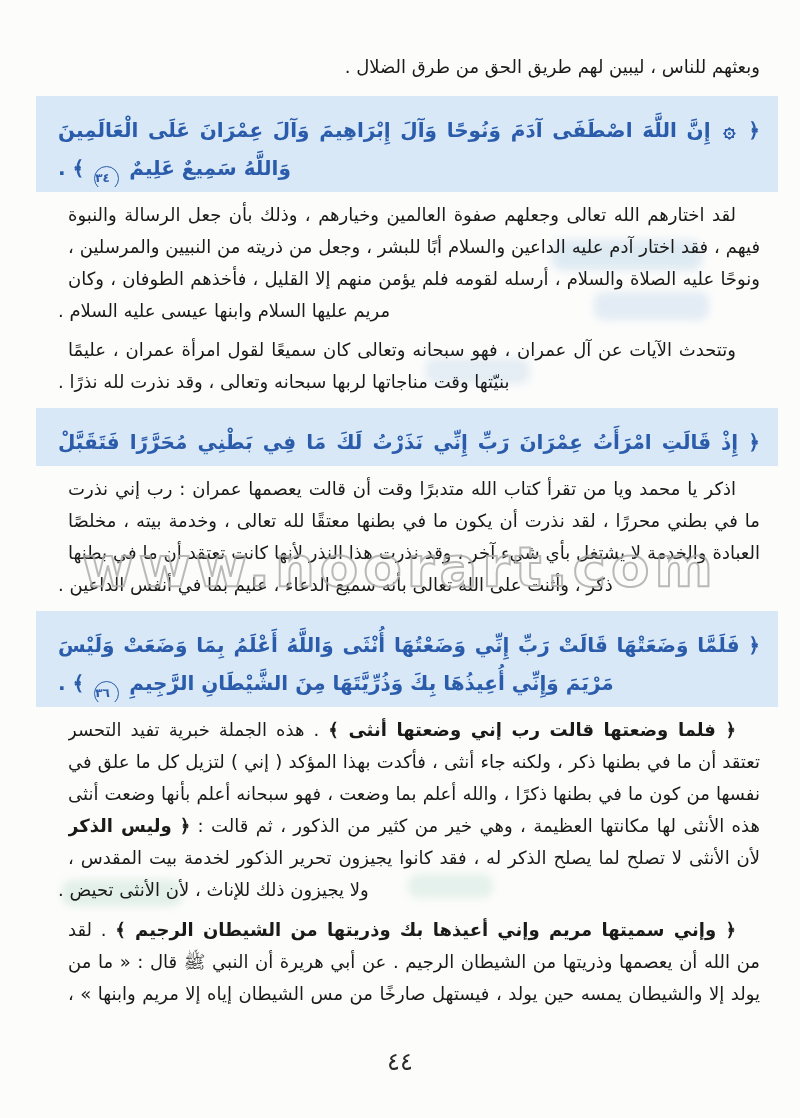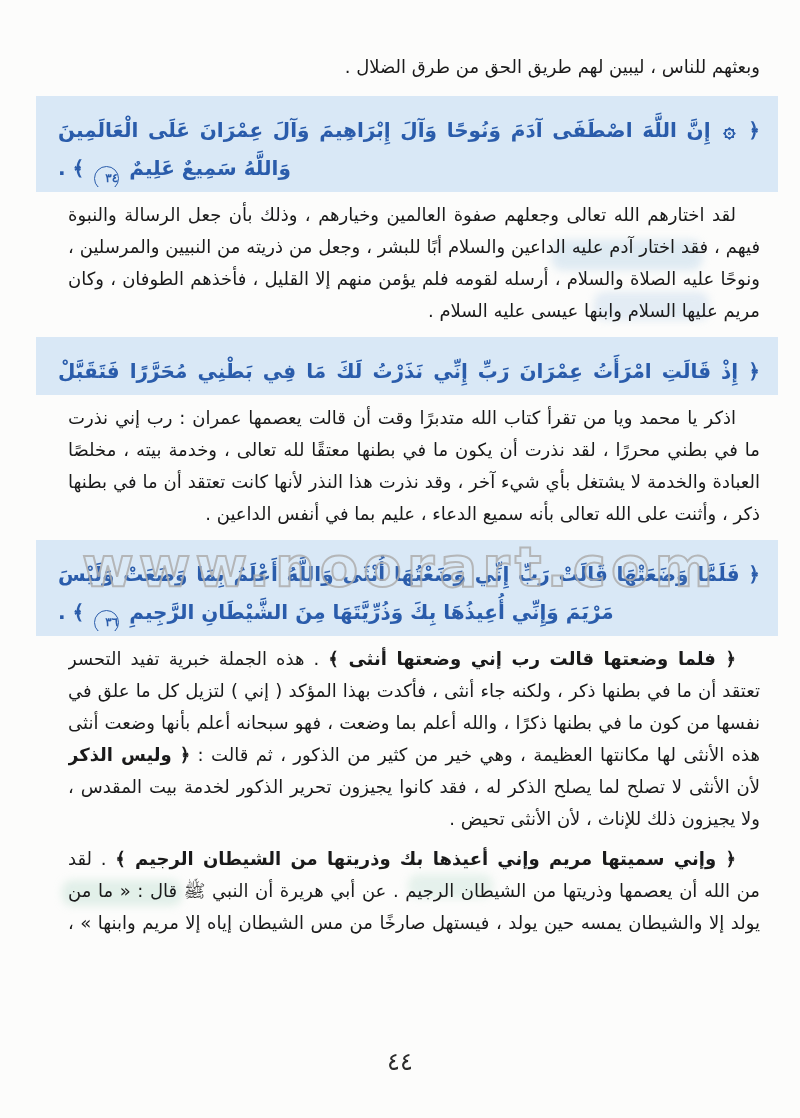--- a/index.html
+++ b/index.html
@@ -10,21 +10,21 @@
   }
   .content { position:absolute; top:4px; left:58px; right:40px; }
 
   
   .line {
     direction:rtl; unicode-bidi:embed;
     font-size:18px; line-height:32px; height:32px;
     color:#1a1a1a; white-space:nowrap; overflow:hidden; text-align:right;
   }
   .line.j   { white-space:normal; text-align:justify; text-align-last:justify;margin-left:10px; }
-  .line.last{ text-align:right; }
+  .line.last{ text-align:left; }
   .line.indent { padding-right:24px; }
 
   .intro { margin-top:46px; line-height:34px; height:34px; padding-left:14px; }
 
   
   .verse {
     background:#d9e8f6; margin:12px -18px 0 -22px;
     padding:15px 18px 5px 22px;
   }
   .verse.v2, .verse.v3 { margin-top:10px; }
@@ -32,23 +32,22 @@
     direction:rtl; unicode-bidi:embed;
     font-size:20px; font-weight:bold; line-height:38px; height:38px;
     color:#2a5cab; overflow:hidden; text-align:right;
   }
   .vline.vfull { white-space:normal; text-align:justify; text-align-last:justify; }
   .vline.vend  { white-space:nowrap; text-align:left; }
   .rub { font-size:21px; padding:0 3px; }
   .ayah {
     display:inline-block; width:25px; height:25px; line-height:23px;
     border:1.5px solid #2a5cab; border-radius:50%;
-    text-align:right; font-size:12px; vertical-align:-7px; margin:8px 3px;
+    text-align:left; font-size:12px; vertical-align:-7px; margin:8px 3px;
     box-sizing:border-box;
-    font-family:Liberation Serif, serif;
   }
   .para { margin-top:7px; }
   .para.p5 { margin-top:8px; }
   .iq { font-weight:bold; }
 
   .watermark {
     position:absolute; top:534px; left:0; width:100%;
     text-align:center; font-size:56px; font-weight:bold; letter-spacing:5px;
     color:rgba(255,255,255,0.05);
     -webkit-text-stroke:2px #aeaeae;
@@ -98,20 +97,24 @@
       </div>
     </section>
 
     <section class="para">
       <div class="line j indent">لقد اختارهم الله تعالى وجعلهم صفوة العالمين وخيارهم ، وذلك بأن جعل الرسالة والنبوة</div>
       <div class="line j">فيهم ، فقد اختار آدم عليه الداعين والسلام أبًا للبشر ، وجعل من ذريته من النبيين والمرسلين ،</div>
       <div class="line j">ونوحًا عليه الصلاة والسلام ، أرسله لقومه فلم يؤمن منهم إلا القليل ، فأخذهم الطوفان ، وكان من</div>
       <div class="line last">مريم عليها السلام وابنها عيسى عليه السلام .</div>
     </section>
 
+    <section class="para">
+      <div class="line j indent">وتتحدث الآيات عن آل عمران ، فهو سبحانه وتعالى كان سميعًا لقول امرأة عمران ، عليمًا</div>
+      <div class="line last">بنيّتها وقت مناجاتها لربها سبحانه وتعالى ، وقد نذرت لله نذرًا .</div>
+    </section>
 
     <section class="verse v2">
       <div class="vline vfull">
         <span>﴿</span>
         <span>إِذْ قَالَتِ امْرَأَتُ عِمْرَانَ رَبِّ إِنِّي نَذَرْتُ لَكَ مَا فِي بَطْنِي مُحَرَّرًا فَتَقَبَّلْ مِنِّي إِنَّكَ أَنْتَ السَّمِيعُ</span>
       </div>
     </section>
 
     <section class="para">
       <div class="line j indent">اذكر يا محمد ويا من تقرأ كتاب الله متدبرًا وقت أن قالت يعصمها عمران : رب إني نذرت لك</div>

